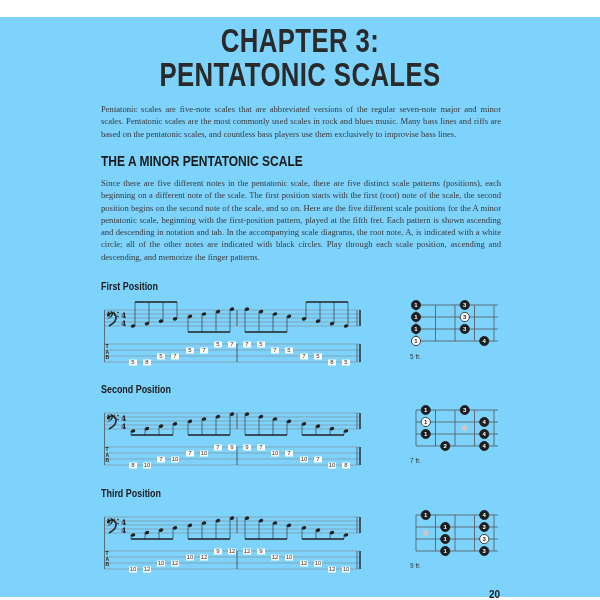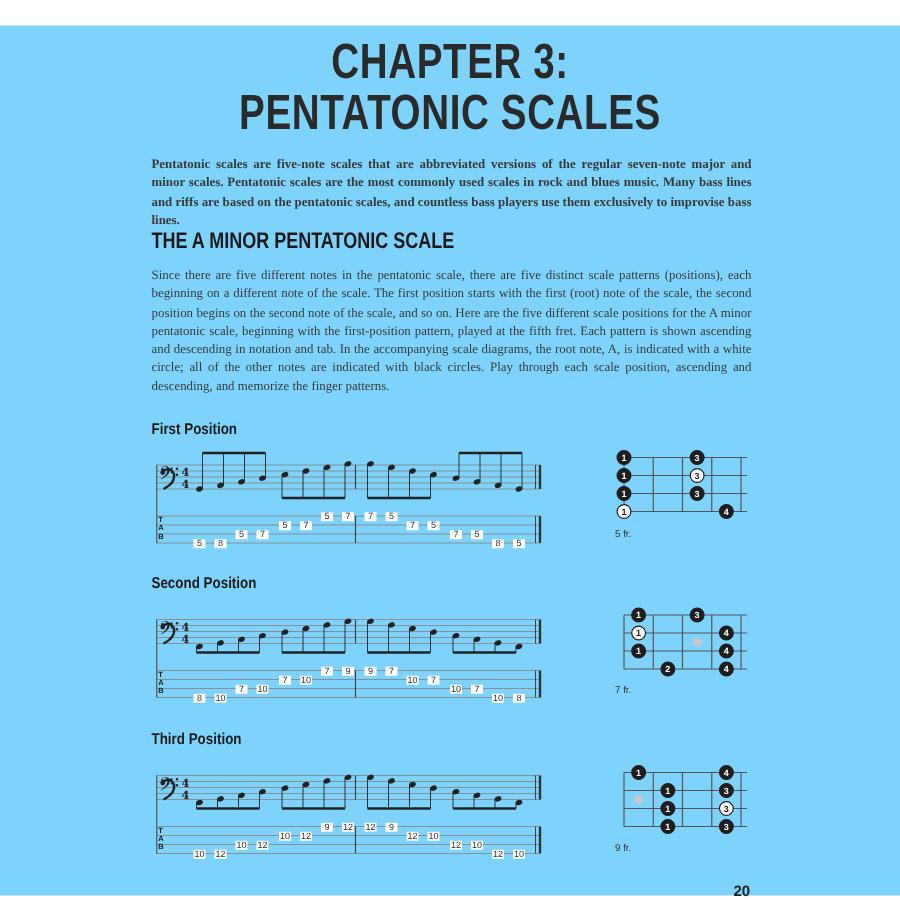--- a/index.html
+++ b/index.html
@@ -18,21 +18,21 @@
   .fr-label { position:absolute; font-family:"Liberation Sans", sans-serif; font-size:6.5px; color:#333; }
   .page-num { position:absolute; left:489px; top:572px; font-family:"Liberation Sans", sans-serif; font-weight:bold; font-size:10px; color:#222; }
 </style>
 </head>
 <body>
 
 <div class="page">
   <div class="title l1">CHAPTER 3:</div>
   <div class="title l2">PENTATONIC SCALES</div>
 
-  <div class="para" style="top:86px;font-weight:bold;">Pentatonic scales are five-note scales that are abbreviated versions of the regular seven-note major and minor scales. Pentatonic scales are the most commonly used scales in rock and blues music. Many bass lines and riffs are based on the pentatonic scales, and countless bass players use them exclusively to improvise bass lines.</div>
+  <div class="para" style="top:86px;">Pentatonic scales are five-note scales that are abbreviated versions of the regular seven-note major and minor scales. Pentatonic scales are the most commonly used scales in rock and blues music. Many bass lines and riffs are based on the pentatonic scales, and countless bass players use them exclusively to improvise bass lines.</div>
 
   <div class="h2">THE A MINOR PENTATONIC SCALE</div>
 
   <div class="para" style="top:160px;">Since there are five different notes in the pentatonic scale, there are five distinct scale patterns (positions), each beginning on a different note of the scale. The first position starts with the first (root) note of the scale, the second position begins on the second note of the scale, and so on. Here are the five different scale positions for the A minor pentatonic scale, beginning with the first-position pattern, played at the fifth fret. Each pattern is shown ascending and descending in notation and tab. In the accompanying scale diagrams, the root note, A, is indicated with a white circle; all of the other notes are indicated with black circles. Play through each scale position, ascending and descending, and memorize the finger patterns.</div>
 
   <div class="pos-label" style="top:263px;">First Position</div>
   <div class="system" style="top:283px;">
       <svg width="258" height="72" viewBox="0 0 258 72">
         <line x1="0" x2="256" y1="10" y2="10" stroke="#888" stroke-width="0.6"></line>
         <line x1="0" x2="256" y1="14" y2="14" stroke="#888" stroke-width="0.6"></line>

